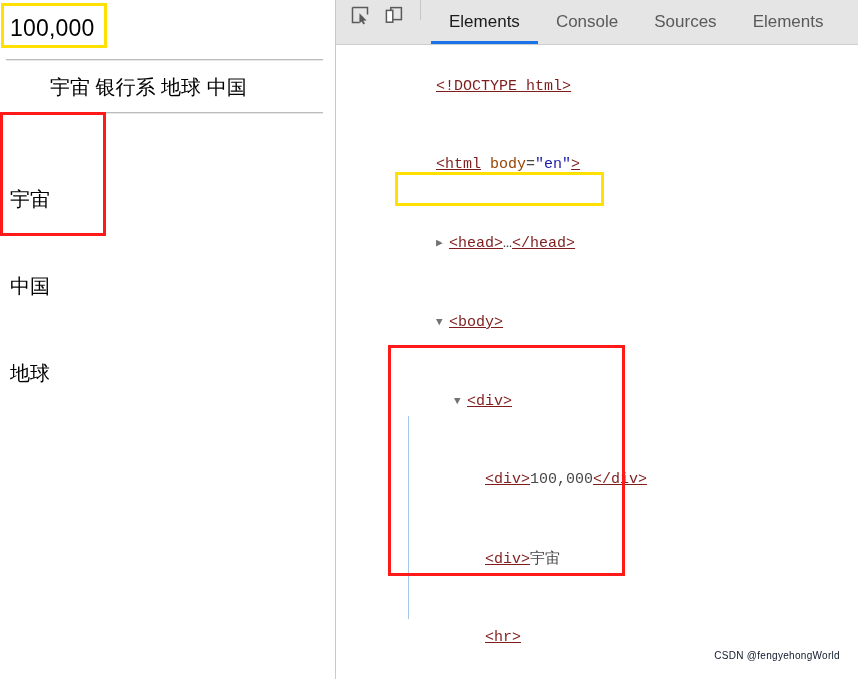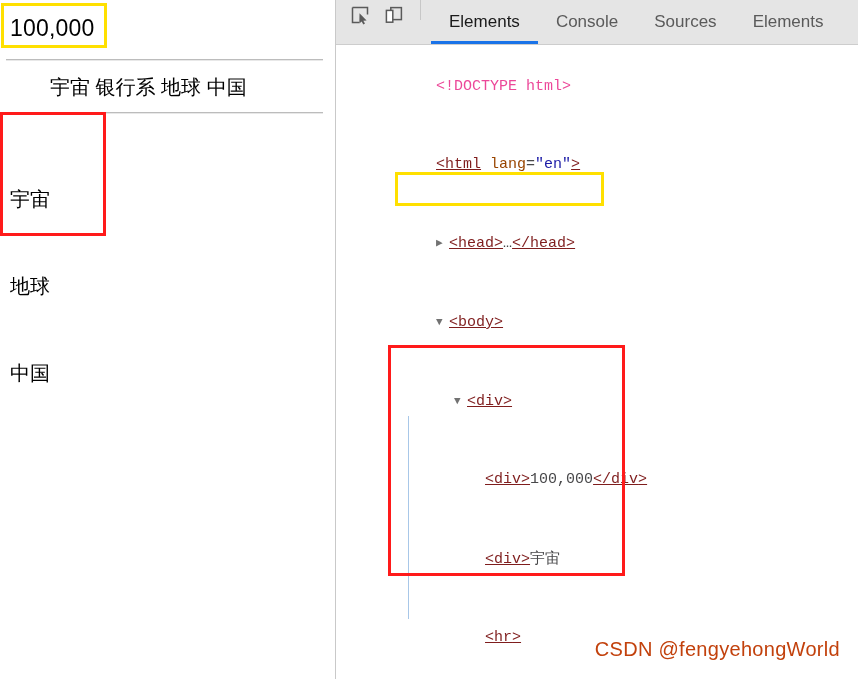--- a/index.html
+++ b/index.html
@@ -156,40 +156,40 @@
     width: 13px;
     text-align: left;
     color: #727272;
     font-size: 11px;
     vertical-align: 1px;
   }
   .brak  { color: #7f1d1d; text-decoration: underline; }
   .attr  { color: #994500; }
   .val   { color: #1a1aa6; }
   .txt   { color: #48484a; }
-  .doct  { color: #ec4899; }
+  .doct  { color: #7f1d1d; text-decoration: underline; }
   .cjk   { font-family: "DejaVu Sans", "Liberation Sans", sans-serif; }
   .guide {
     position: absolute;
     width: 1px;
     background: #a8c7e8;
   }
 
   
   #box-dt-yellow { left: 59px;  top: 172px; width: 209px; height: 34px; }
   #box-dt-red    { left: 52px;  top: 345px; width: 237px; height: 231px; }
 
   
   #watermark {
     position: absolute;
     right: 18px;
     bottom: 18px;
     font-family: "Liberation Sans", sans-serif;
-    font-size: 20px;
-    color: #c2410c;
+    font-size: 10px;
+    color: #0f172a;
     letter-spacing: .3px;
     white-space: nowrap;
   }
 </style>
 </head>
 <body>
 
 <div id="app">
 
   <div id="page-pane">
@@ -198,22 +198,22 @@
       <div class="page-line page-number">100,000</div>
 
       <hr class="page-rule">
 
       <div class="page-line page-inline">宇宙 银行系 地球 中国</div>
 
       <hr class="page-rule">
 
       <div class="page-line page-multiline">
         <span>宇宙</span>
+        <span>中国</span>
         <span>地球</span>
-        <span>中国</span>
       </div>
 
     </div>
 
     <div class="anno anno-yellow" id="box-left-yellow"></div>
     <div class="anno anno-red" id="box-left-red"></div>
   </div>
 
   <div id="devtools">
 
@@ -251,21 +251,21 @@
       </div>
     </div>
 
     <div id="dom-tree">
 
       <div class="node-row" style="padding-left:28px">
         <span class="doct"><span class="doct">&lt;!DOCTYPE html&gt;</span></span>
       </div>
 
       <div class="node-row" style="padding-left:28px">
-        <span><span class="brak">&lt;html</span> <span class="attr">lang</span><span class="txt">=</span><span class="val">"en"</span><span class="brak">&gt;</span></span>
+        <span><span class="brak">&lt;html</span> <span class="attr">body</span><span class="txt">=</span><span class="val">"en"</span><span class="brak">&gt;</span></span>
       </div>
 
       <div class="node-row" style="padding-left:28px">
         <span class="tw">▶</span><span><span class="brak">&lt;head</span><span class="brak">&gt;</span><span class="txt">…</span><span class="brak">&lt;/head</span><span class="brak">&gt;</span></span>
       </div>
 
       <div class="node-row" style="padding-left:28px">
         <span class="tw">▼</span><span><span class="brak">&lt;body</span><span class="brak">&gt;</span></span>
       </div>
 

